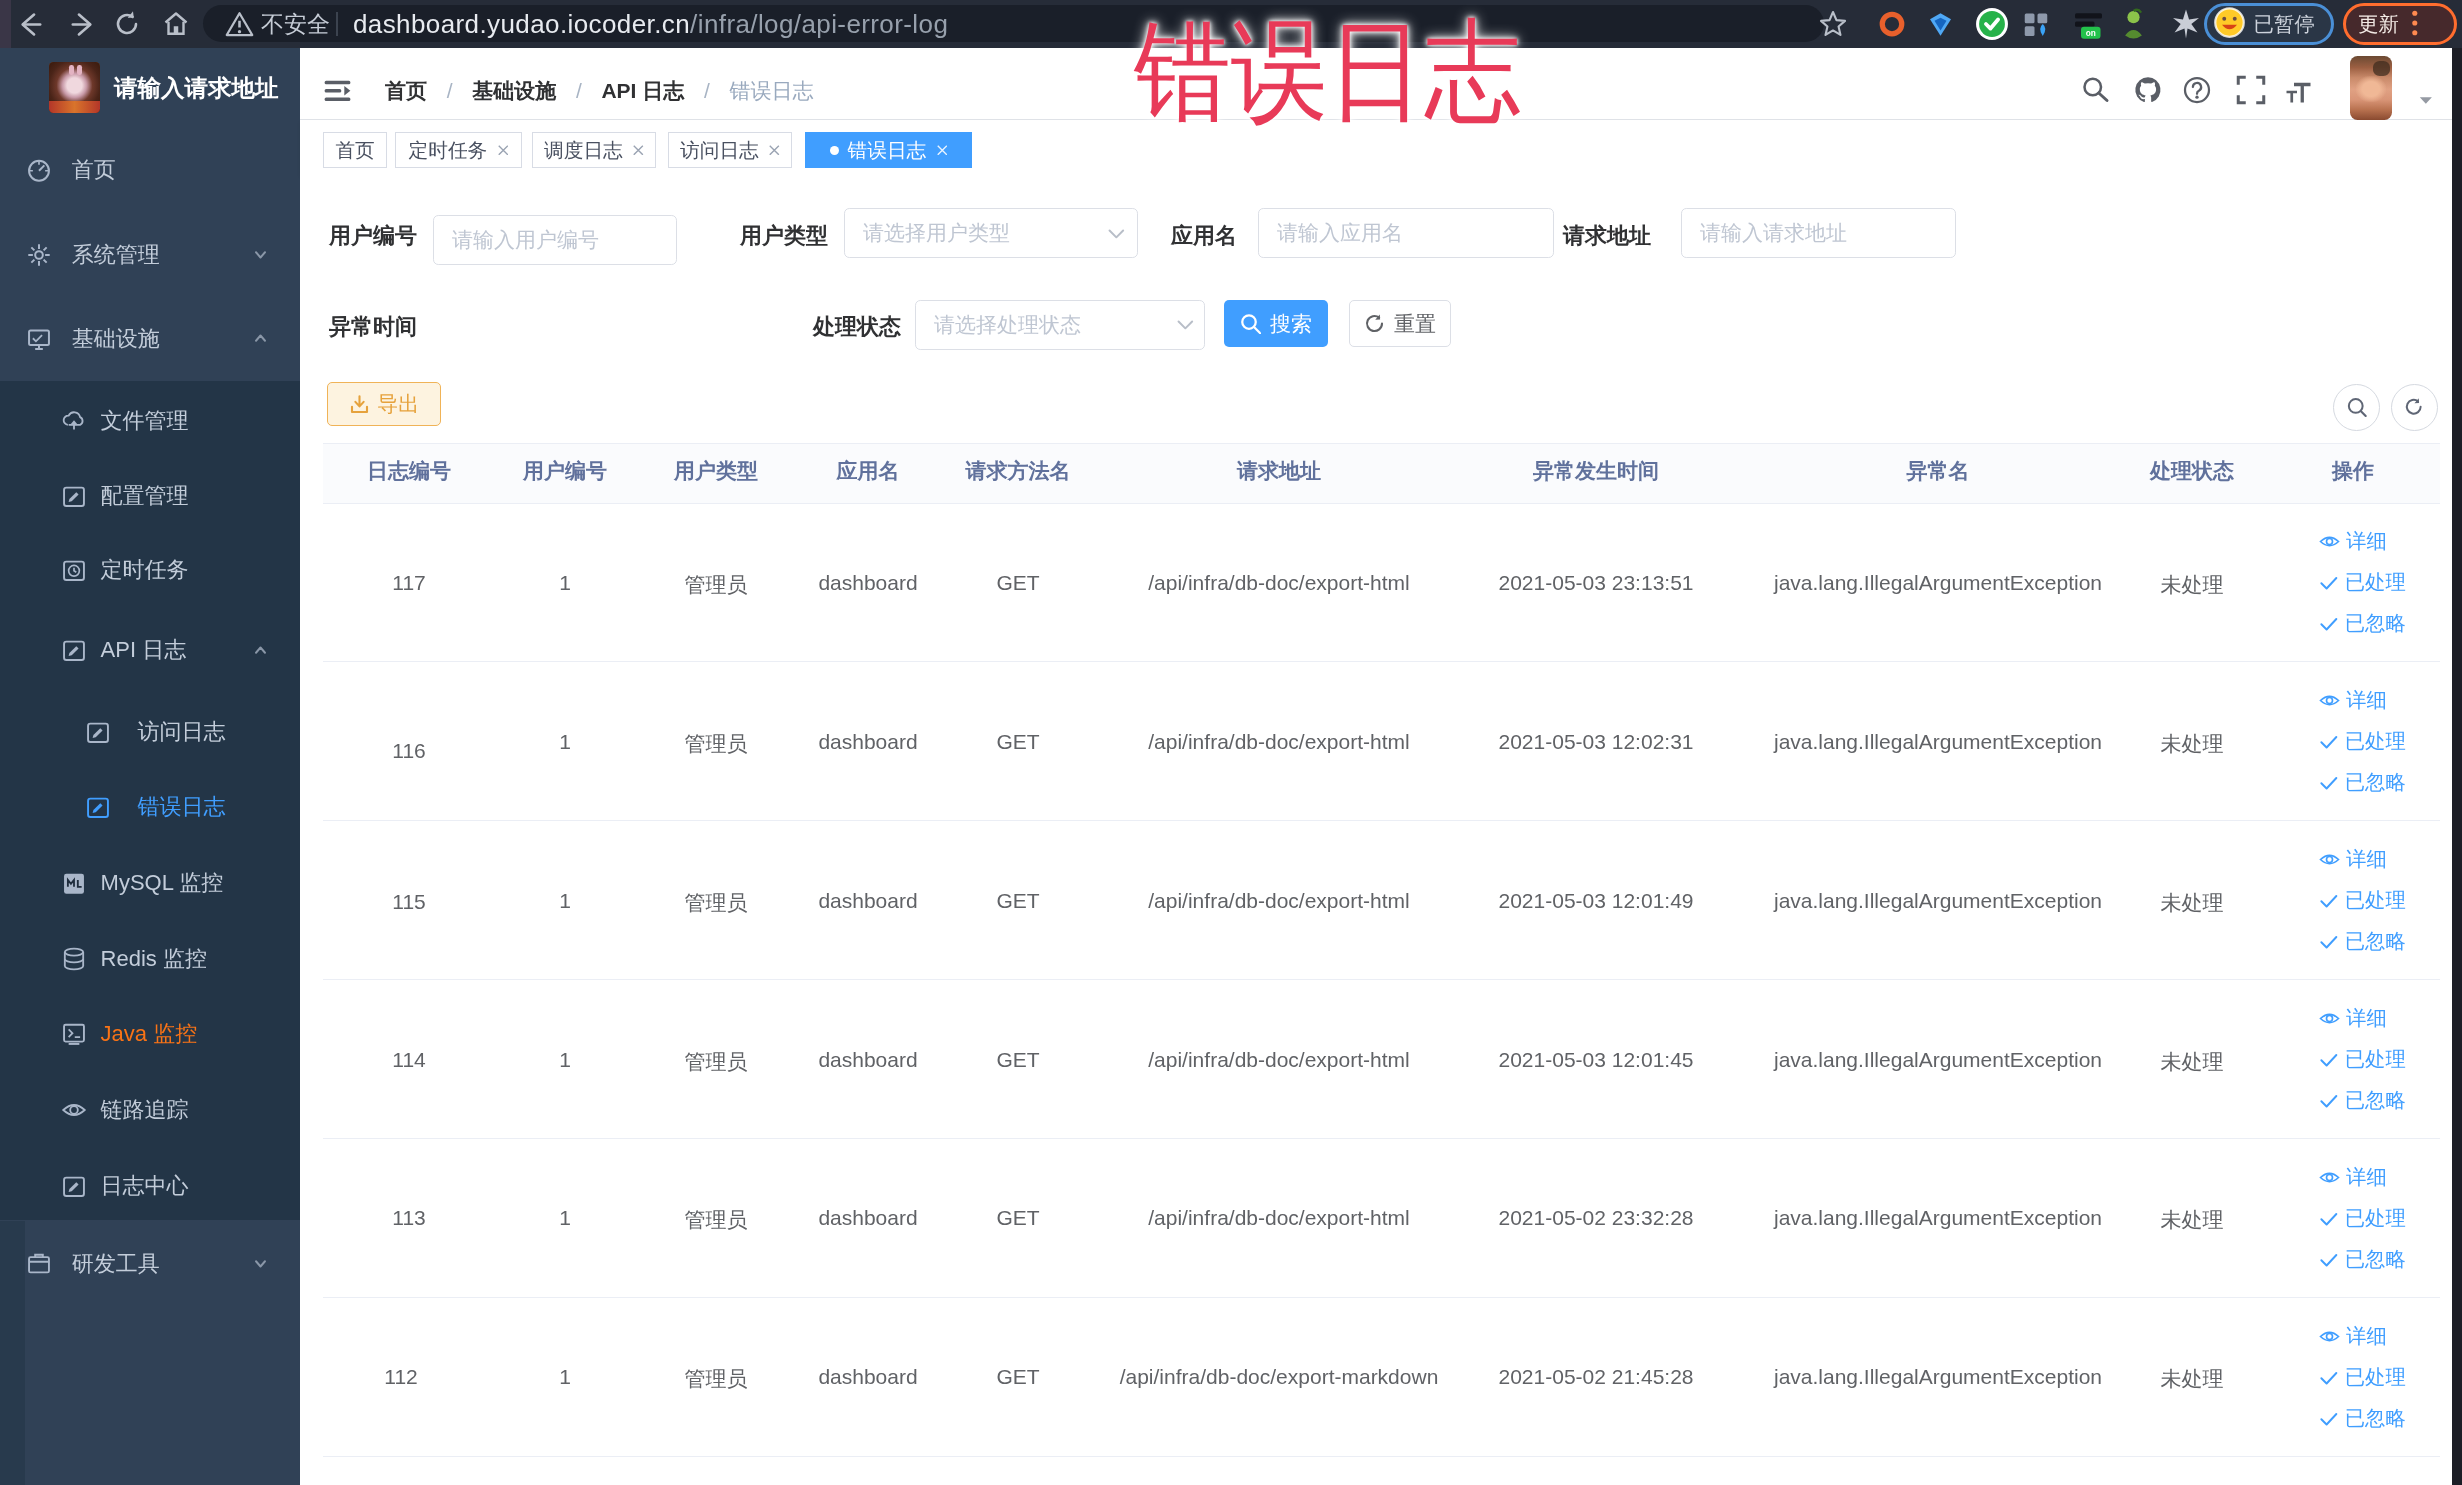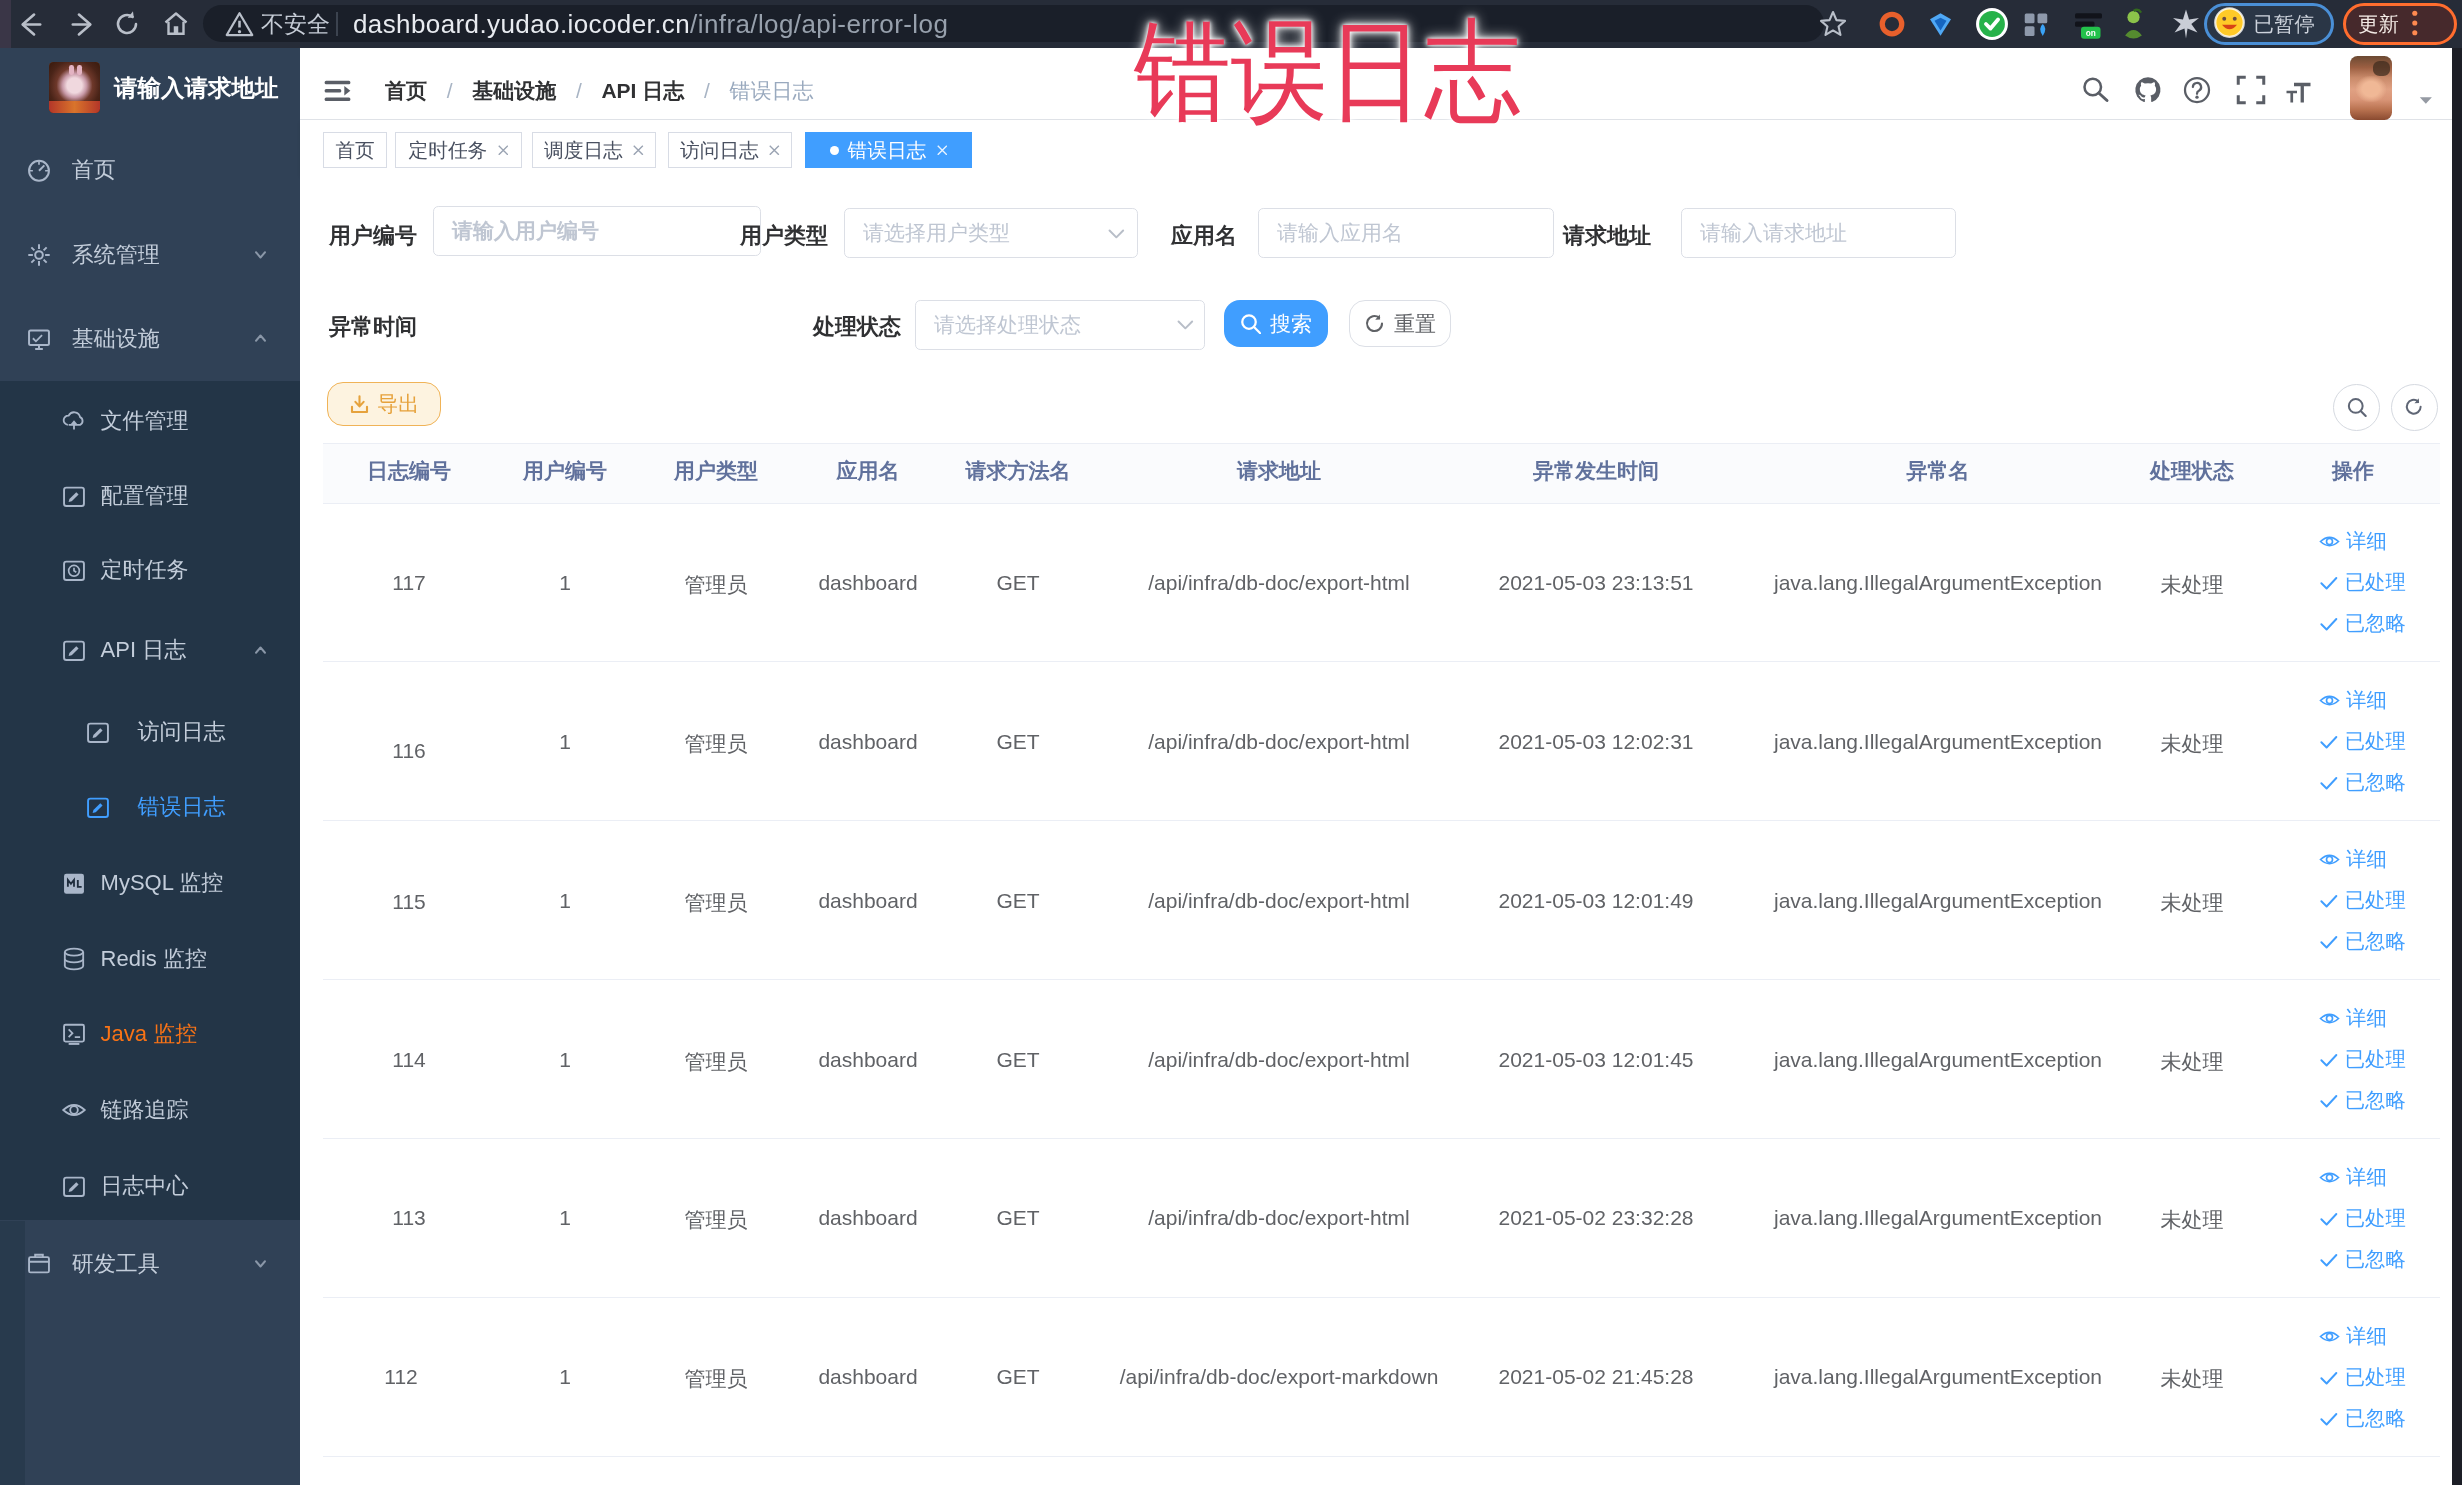--- a/index.html
+++ b/index.html
@@ -23,21 +23,21 @@
 
 #tags{position:absolute;left:300px;top:120px;width:2163px;height:55px;background:#fff;border-bottom:0.8px solid #dfe3ea;box-shadow:0 1.5px 3.8px rgba(0,0,0,.06);}
 .tag{position:absolute;top:12px;height:36px;border:0.8px solid #d8dce5;background:#fff;color:#495060;font-size:19.7px;display:flex;align-items:center;padding:0 13.6px;white-space:nowrap;}
 .tag.act{background:#409eff;border-color:#409eff;color:#fff;}
 .dot{display:inline-block;width:9px;height:9px;border-radius:50%;background:#fff;margin-right:9px;}
 .txx{font-size:16.7px;margin-left:10.6px;color:#9aa3b2;}
 .tag.act .txx{color:#eaf4ff;}
 
 .flabel{position:absolute;font-size:22px;font-weight:700;color:#303133;}
 .inp{position:absolute;height:50px;border:0.8px solid #dcdfe6;border-radius:5.3px;background:#fff;font-size:21px;color:#bfc6d2;display:flex;align-items:center;padding:0 18px;white-space:nowrap;}
-.btn{position:absolute;height:47px;border-radius:16px;font-size:21px;display:flex;align-items:center;justify-content:center;white-space:nowrap;}
+.btn{position:absolute;height:47px;border-radius:5px;font-size:21px;display:flex;align-items:center;justify-content:center;white-space:nowrap;}
 
 .th{position:absolute;font-size:21px;font-weight:700;color:#60719c;transform:translateX(-50%);white-space:nowrap;}
 .td{position:absolute;font-size:21px;color:#606266;transform:translateX(-50%);white-space:nowrap;}
 .hline{position:absolute;left:322px;width:2117px;height:0.8px;background:#ebeef5;}
 .alink{position:absolute;font-size:20.4px;color:#409eff;white-space:nowrap;display:flex;align-items:center;}
 
 #wm{position:absolute;left:1134px;top:-1.5px;font-size:104px;letter-spacing:0;transform:scale(.93,1.06);transform-origin:0 0;color:#e83a58;font-weight:400;white-space:nowrap;text-shadow:0 0 3.8px #fff,0 0 7.6px #fff,0 0 13.6px #fff;}
 #rstrip{position:absolute;right:0;top:48px;width:9.8px;height:1438px;background:#1c1e26;}
 </style></head><body>
 <div id="wrap">
@@ -382,21 +382,21 @@
           </svg>
         </span></div>
       <div class="tag act" style="left:505px;width:167px;justify-content:center;"><span class="dot"></span>错误日志<span class="txx" style="display:flex;">
           <svg width="10.6" height="10.6" viewBox="0 0 14 14" style="">
             <path d="M1 1 L13 13 M13 1 L1 13" stroke="#eaf4ff" stroke-width="1.8"></path>
           </svg>
         </span></div>
     </div>
     <div id="main" class="abs" style="left:300px;top:174px;width:2154px;height:1312px;background:#fff;">
       <div class="flabel" style="left:29px;top:47px;">用户编号</div>
-      <div class="inp" style="left:133px;top:32px;width:328px;font-weight:bold;">请输入用户编号</div>
+      <div class="inp" style="left:133px;top:41px;width:244px;">请输入用户编号</div>
       <div class="flabel" style="left:440px;top:47px;">用户类型</div>
       <div class="inp" style="left:544px;top:34px;width:294px;">请选择用户类型</div>
       <div class="abs" style="left:808px;top:55px;"><svg width="16.7" height="10.6" viewBox="0 0 22 14" style="">
           <path d="M2 2 L11 11 L20 2" stroke="#b8bec8" stroke-width="2.6" fill="none" stroke-linecap="round" stroke-linejoin="round"></path>
         </svg></div>
       <div class="flabel" style="left:871px;top:47px;">应用名</div>
       <div class="inp" style="left:958px;top:34px;width:296px;">请输入应用名</div>
       <div class="flabel" style="left:1263px;top:47px;">请求地址</div>
       <div class="inp" style="left:1381px;top:34px;width:275px;">请输入请求地址</div>
       <div class="flabel" style="left:29px;top:138px;">异常时间</div>

